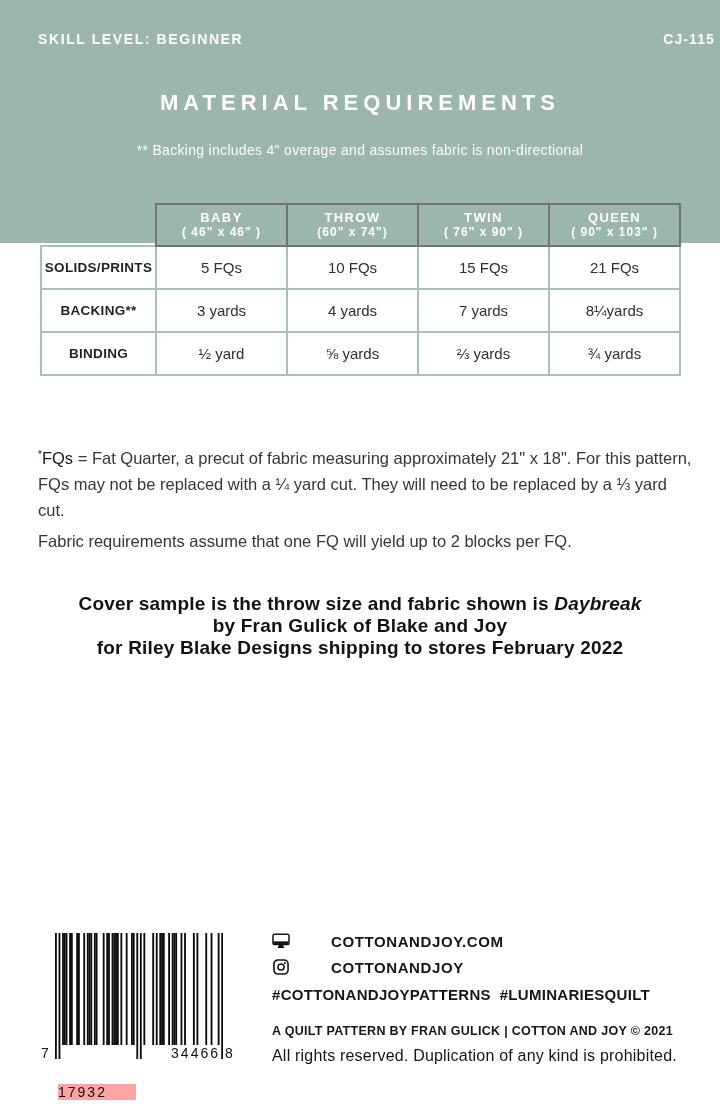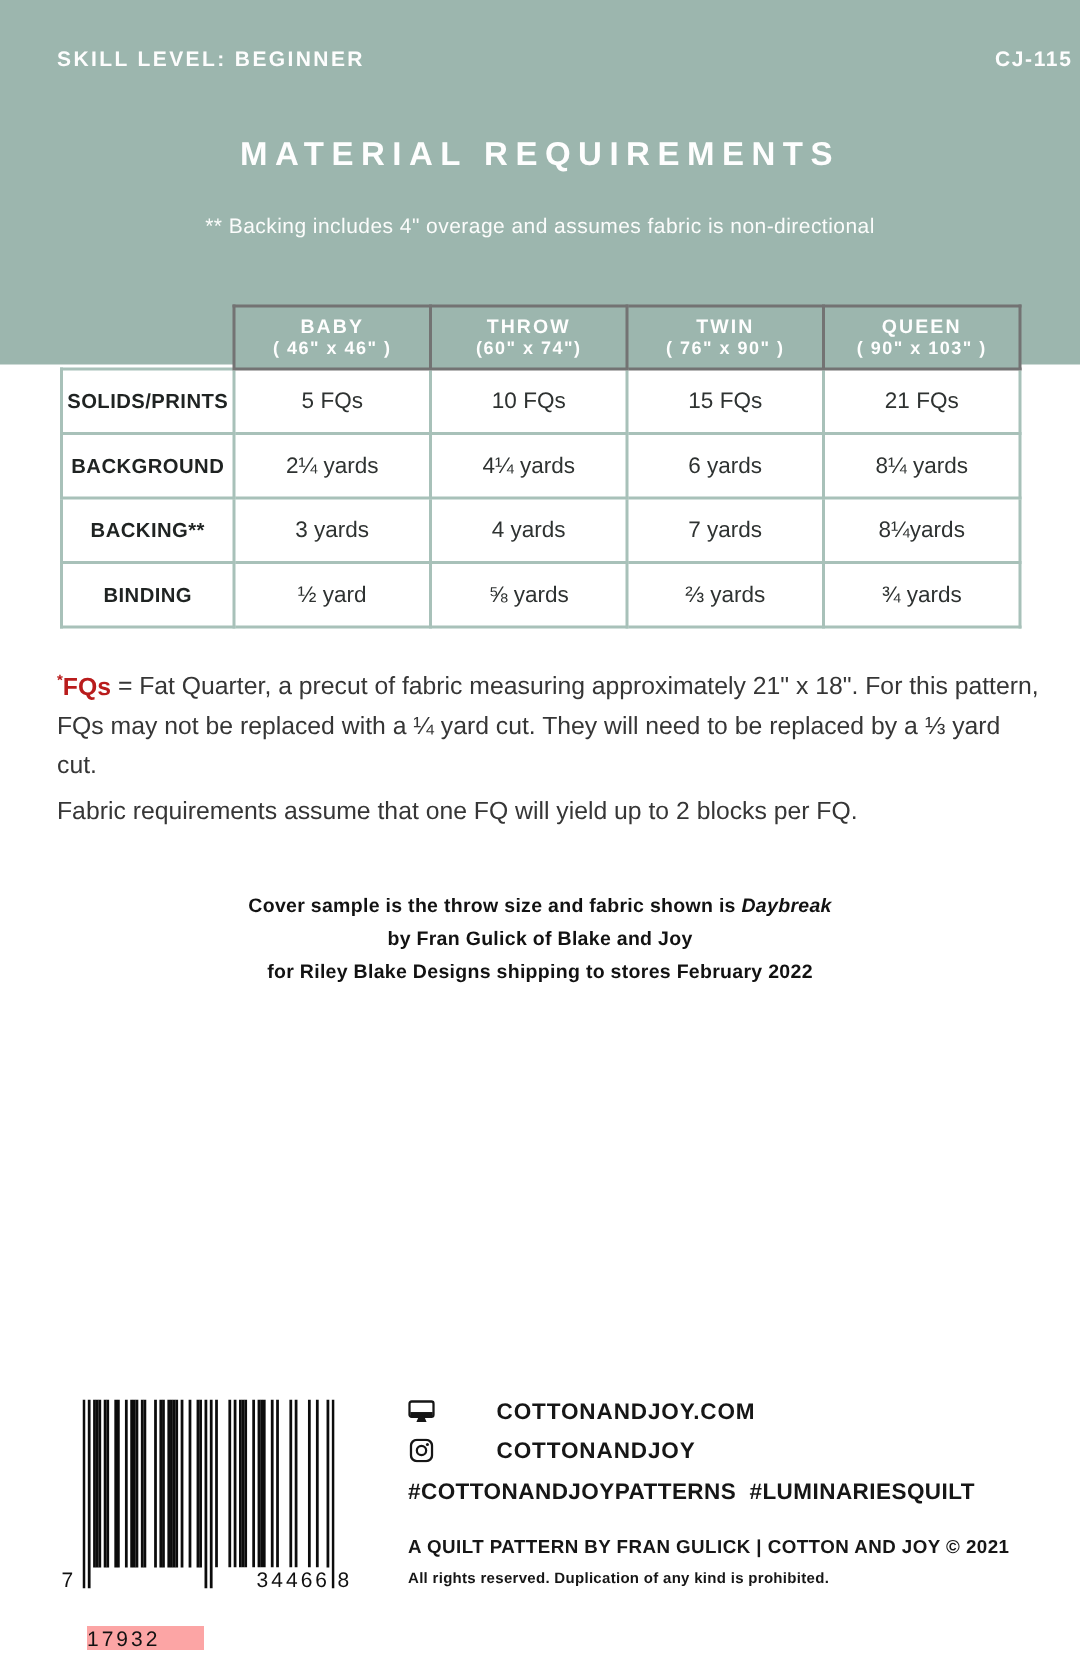--- a/index.html
+++ b/index.html
@@ -27,44 +27,44 @@
   table.req thead .col-name{font-size:13px;letter-spacing:1.4px;line-height:15px;}
   table.req thead .col-size{font-size:12px;letter-spacing:1px;line-height:15px;}
   table.req tbody th,table.req tbody td{height:41px;background:#ffffff;
     border:2px solid #a8c1b9;text-align:center;vertical-align:middle;padding:0;}
   table.req tbody th{font-size:13.5px;font-weight:bold;letter-spacing:.3px;color:#1f2322;}
   table.req tbody td{font-size:15px;color:#2e3231;}
   
   .fq-note{position:absolute;left:38px;top:441px;width:658px;font-size:16.5px;
     line-height:26px;color:#363636;}
   .fq-note sup{font-size:10px;}
-  .fq-note b{font-weight:bold;color:#b91c1c;}
+  .fq-note b{font-weight:normal;color:#0f172a;}
   .fabric-note{position:absolute;left:38px;top:528px;width:658px;font-size:16.5px;
     line-height:26px;color:#363636;}
   .cover-note{position:absolute;left:0;top:593px;width:720px;text-align:center;
-    font-size:13px;line-height:22px;font-weight:bold;color:#121212;letter-spacing:.2px;}
+    font-size:19px;line-height:22px;font-weight:bold;color:#121212;letter-spacing:.2px;}
   .cover-note .it{font-style:italic;}
   
   .barcode{position:absolute;left:55px;top:933px;width:168px;height:135px;}
   .barcode svg{position:absolute;left:0;top:0;}
   .bc-digit{position:absolute;top:112px;font-size:14px;color:#111;
     font-family:"Liberation Sans","DejaVu Sans",sans-serif;}
   .bc-left{left:-14px;} .bc-right{left:170px;}
   .bc-g1{left:3px;width:78px;text-align:left;letter-spacing:2px;background:#fca5a5;margin-top:39px;}
   .bc-g2{left:87px;width:78px;text-align:right;letter-spacing:2px;background:#fff;}
   .footer-right{position:absolute;left:272px;top:932px;width:378px;color:#161616;}
   .net-line{display:flex;align-items:center;height:18px;margin-bottom:8px;gap:32px;}
   .net-line .ic{width:18px;height:16px;margin-right:9px;display:inline-flex;
     align-items:center;justify-content:center;}
   .net-line .lbl{font-size:15px;font-weight:bold;letter-spacing:.6px;white-space:nowrap;}
   .hashtags{display:flex;justify-content:space-between;margin-top:10px;
     font-size:15px;font-weight:bold;letter-spacing:.3px;white-space:nowrap;}
   .copyright{margin-top:21px;font-size:12.5px;font-weight:bold;letter-spacing:.3px;
     white-space:nowrap;}
-  .rights{margin-top:9px;font-size:10px;font-weight:bold;letter-spacing:.2px;
+  .rights{margin-top:9px;font-size:16px;font-weight:normal;letter-spacing:.2px;
     white-space:nowrap;}
 </style>
 </head>
 <body>
 
 <div class="page">
 
   <div class="sage-band"></div>
 
   <div class="skill-level">SKILL LEVEL: BEGINNER</div>
@@ -101,27 +101,20 @@
           </th>
         </tr>
       </thead>
     <tbody>
         <tr>
           <th>SOLIDS/PRINTS</th>
           <td>5 FQs</td>
           <td>10 FQs</td>
           <td>15 FQs</td>
           <td>21 FQs</td>
-        </tr>
-        <tr>
-          <th>BACKGROUND</th>
-          <td>2¼ yards</td>
-          <td>4¼ yards</td>
-          <td>6 yards</td>
-          <td>8¼ yards</td>
         </tr>
         <tr>
           <th>BACKING**</th>
           <td>3 yards</td>
           <td>4 yards</td>
           <td>7 yards</td>
           <td>8¼yards</td>
         </tr>
         <tr>
           <th>BINDING</th>

